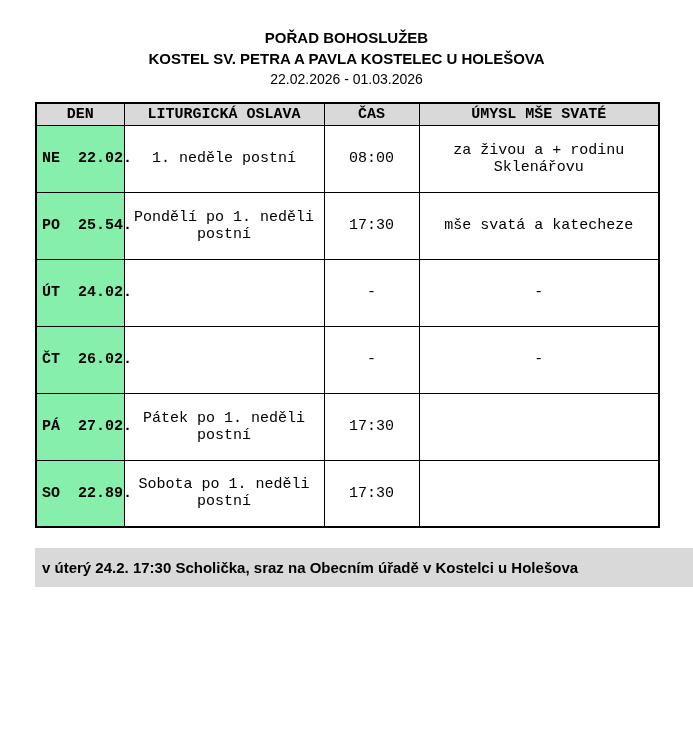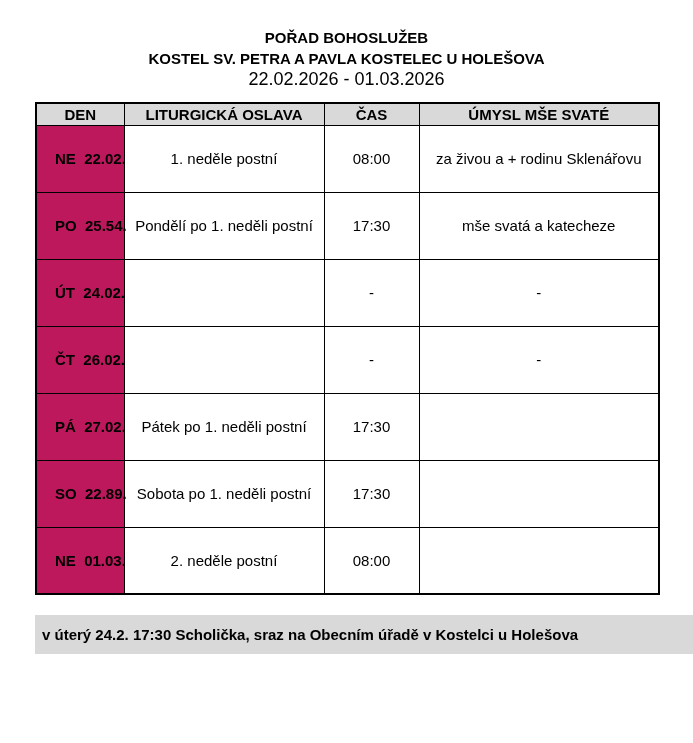--- a/index.html
+++ b/index.html
@@ -20,58 +20,59 @@
     text-align: center;
     margin-bottom: 12px;
     margin-top: 13px;
   }
   .title {
     font-weight: bold;
     font-size: 15px;
     line-height: 21px;
   }
   .daterange {
-    font-size: 18px;
+    font-size: 14px;
     line-height: 21px;
   }
   table.schedule {
     border-collapse: collapse;
     margin-left: 35px;
     width: 623px;
     table-layout: fixed;
     border: 2px solid #000000;
     font-size: 15px;
   }
   table.schedule th,
   table.schedule td {
     border: 1px solid #000000;
     box-sizing: border-box;
+    font-family: Liberation Mono, monospace;
   }
   table.schedule th {
     background: #d9d9d9;
     font-weight: bold;
     height: 22px;
     text-align: center;
     padding: 1px 2px;
   }
   col.c-den    { width: 88px; }
   col.c-oslava { width: 200px; }
   col.c-cas    { width: 95px; }
   col.c-umysl  { width: 240px; }
   table.schedule td {
     height: 67px;
     text-align: center;
     vertical-align: middle;
     padding: 2px 4px;
   }
   table.schedule td.den {
-    background: #be185d;
+    background: #86efac;
     font-weight: bold;
     text-align: left;
-    padding-left: 18px;
+    padding-left: 5px;
     white-space: pre;
   }
   .footer-note {
     margin: 20px 0 0 35px;
     width: 679px;
     box-sizing: border-box;
     background: #d9d9d9;
     font-weight: bold;
     font-size: 15px;
     padding: 11px 8px 11px 7px;
@@ -133,24 +134,18 @@
         <td>Pátek po 1. neděli postní</td>
         <td>17:30</td>
         <td></td>
       </tr>
       <tr>
         <td class="den">SO  22.89.</td>
         <td>Sobota po 1. neděli postní</td>
         <td>17:30</td>
         <td></td>
       </tr>
-      <tr>
-        <td class="den">NE  01.03.</td>
-        <td>2. neděle postní</td>
-        <td>08:00</td>
-        <td></td>
-      </tr>
     </tbody>
   </table>
 
   <div class="footer-note">v úterý 24.2. 17:30 Scholička, sraz na Obecním úřadě v Kostelci u Holešova</div>
 
 </div>
 
 </body></html>

